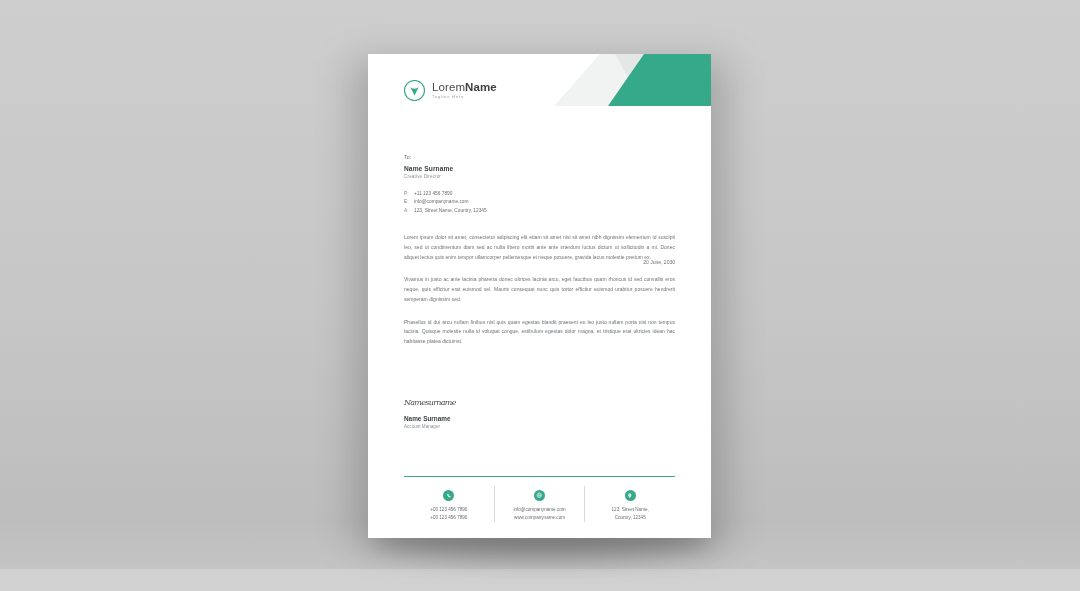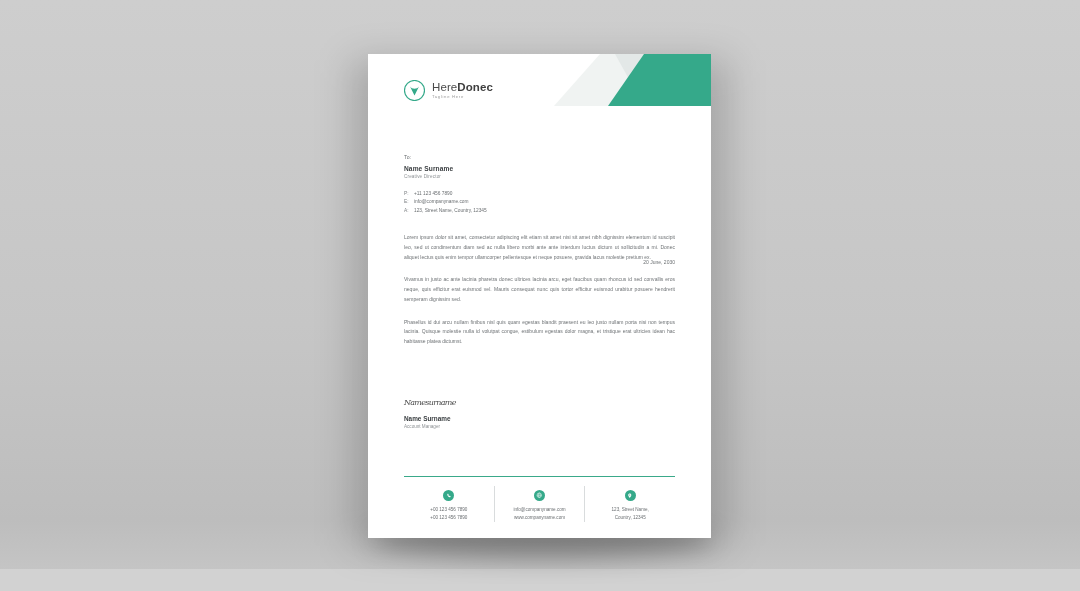--- a/index.html
+++ b/index.html
@@ -235,21 +235,21 @@
   </div>
 
   <div class="logo-block">
     <span class="logo-mark">
       <svg width="21" height="21" viewBox="0 0 42 42" xmlns="http://www.w3.org/2000/svg">
         <circle cx="21" cy="21" r="20" fill="none" stroke="#35a98a" stroke-width="2.4"></circle>
         <path d="M12 13 L21 31 L30 13 C26 19 16 19 12 13 Z" fill="#35a98a"></path>
       </svg>
     </span>
     <span class="logo-text">
-      <div class="logo-name"><span>Here</span><b>Donec</b></div>
+      <div class="logo-name"><span>Lorem</span><b>Name</b></div>
       <div class="logo-tag">Tagline Here</div>
     </span>
   </div>
 
   <div class="doc-body">
     <div class="to-label">To:</div>
     <div class="recipient-name">Name Surname</div>
     <div class="recipient-role">Creative Director</div>
 
     <div class="contact-rows">

